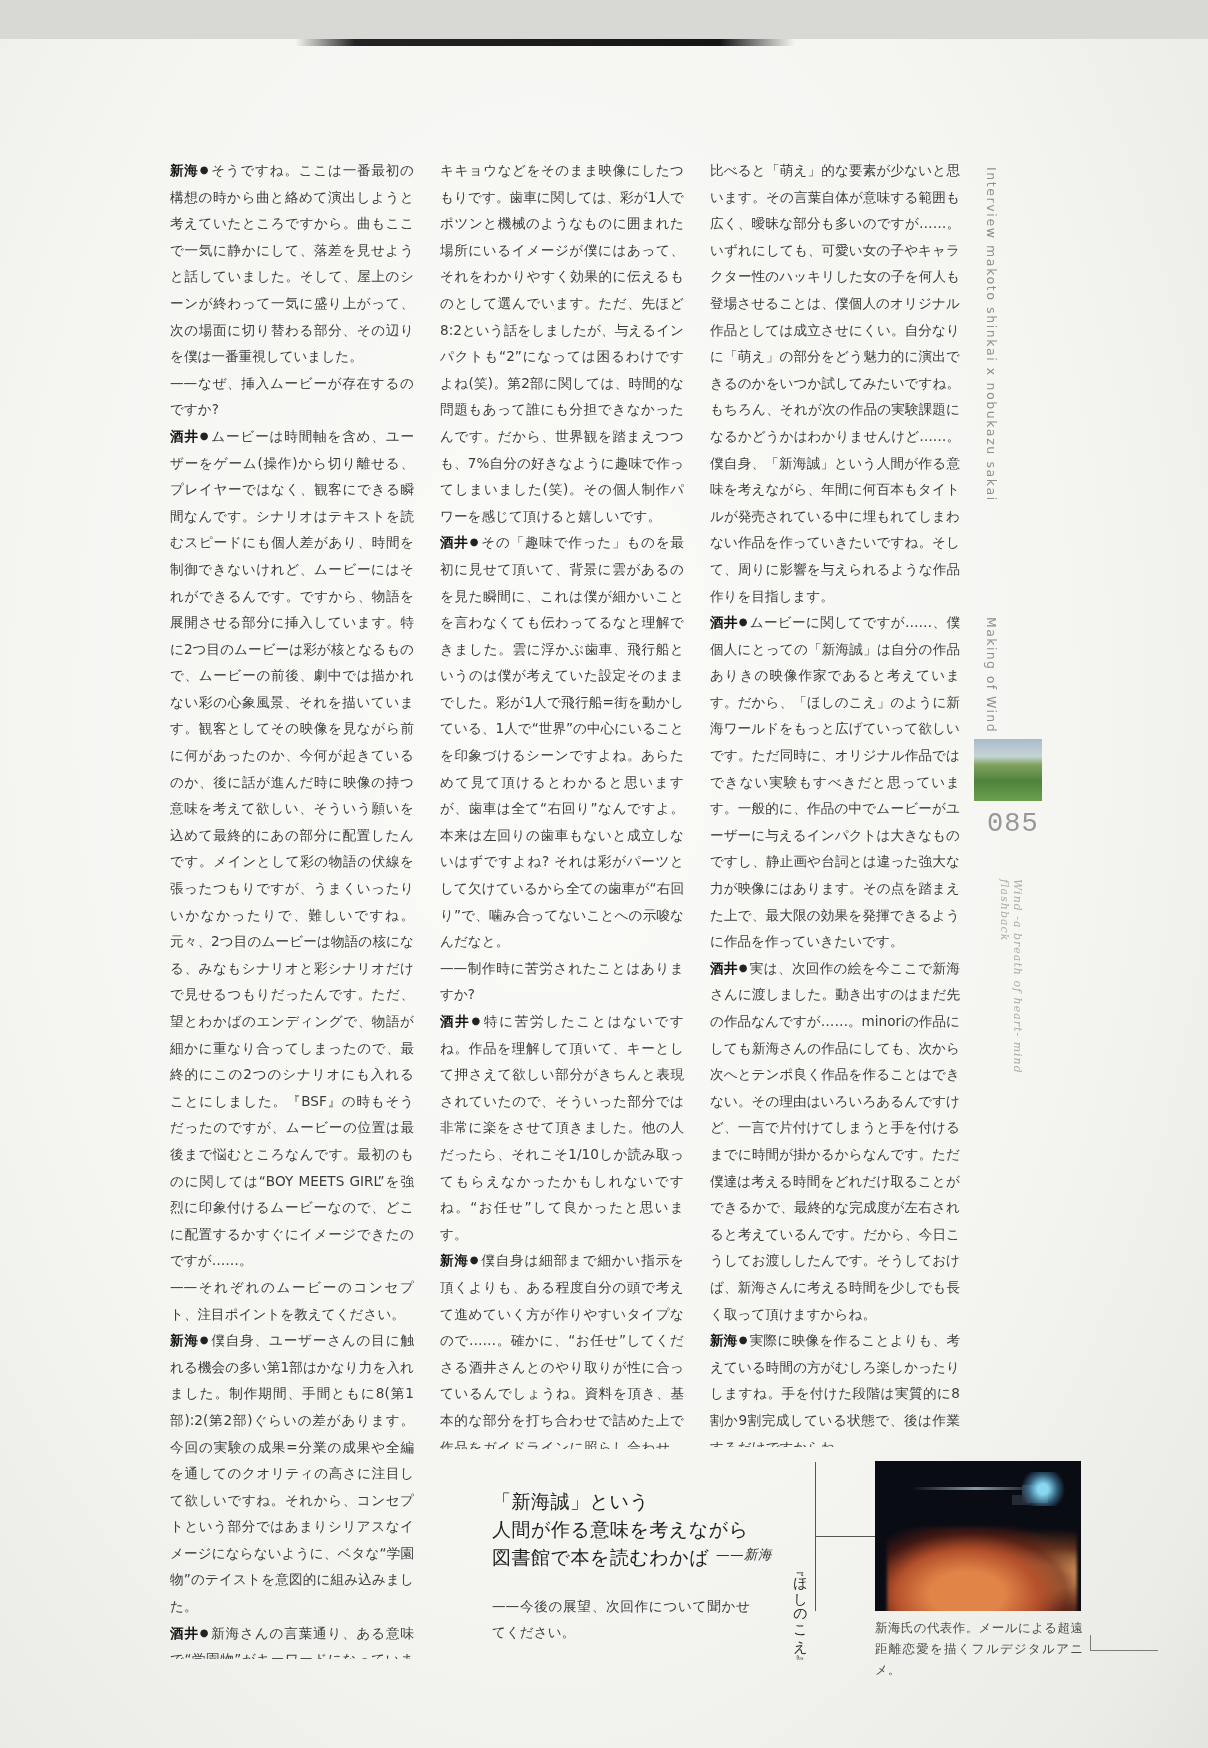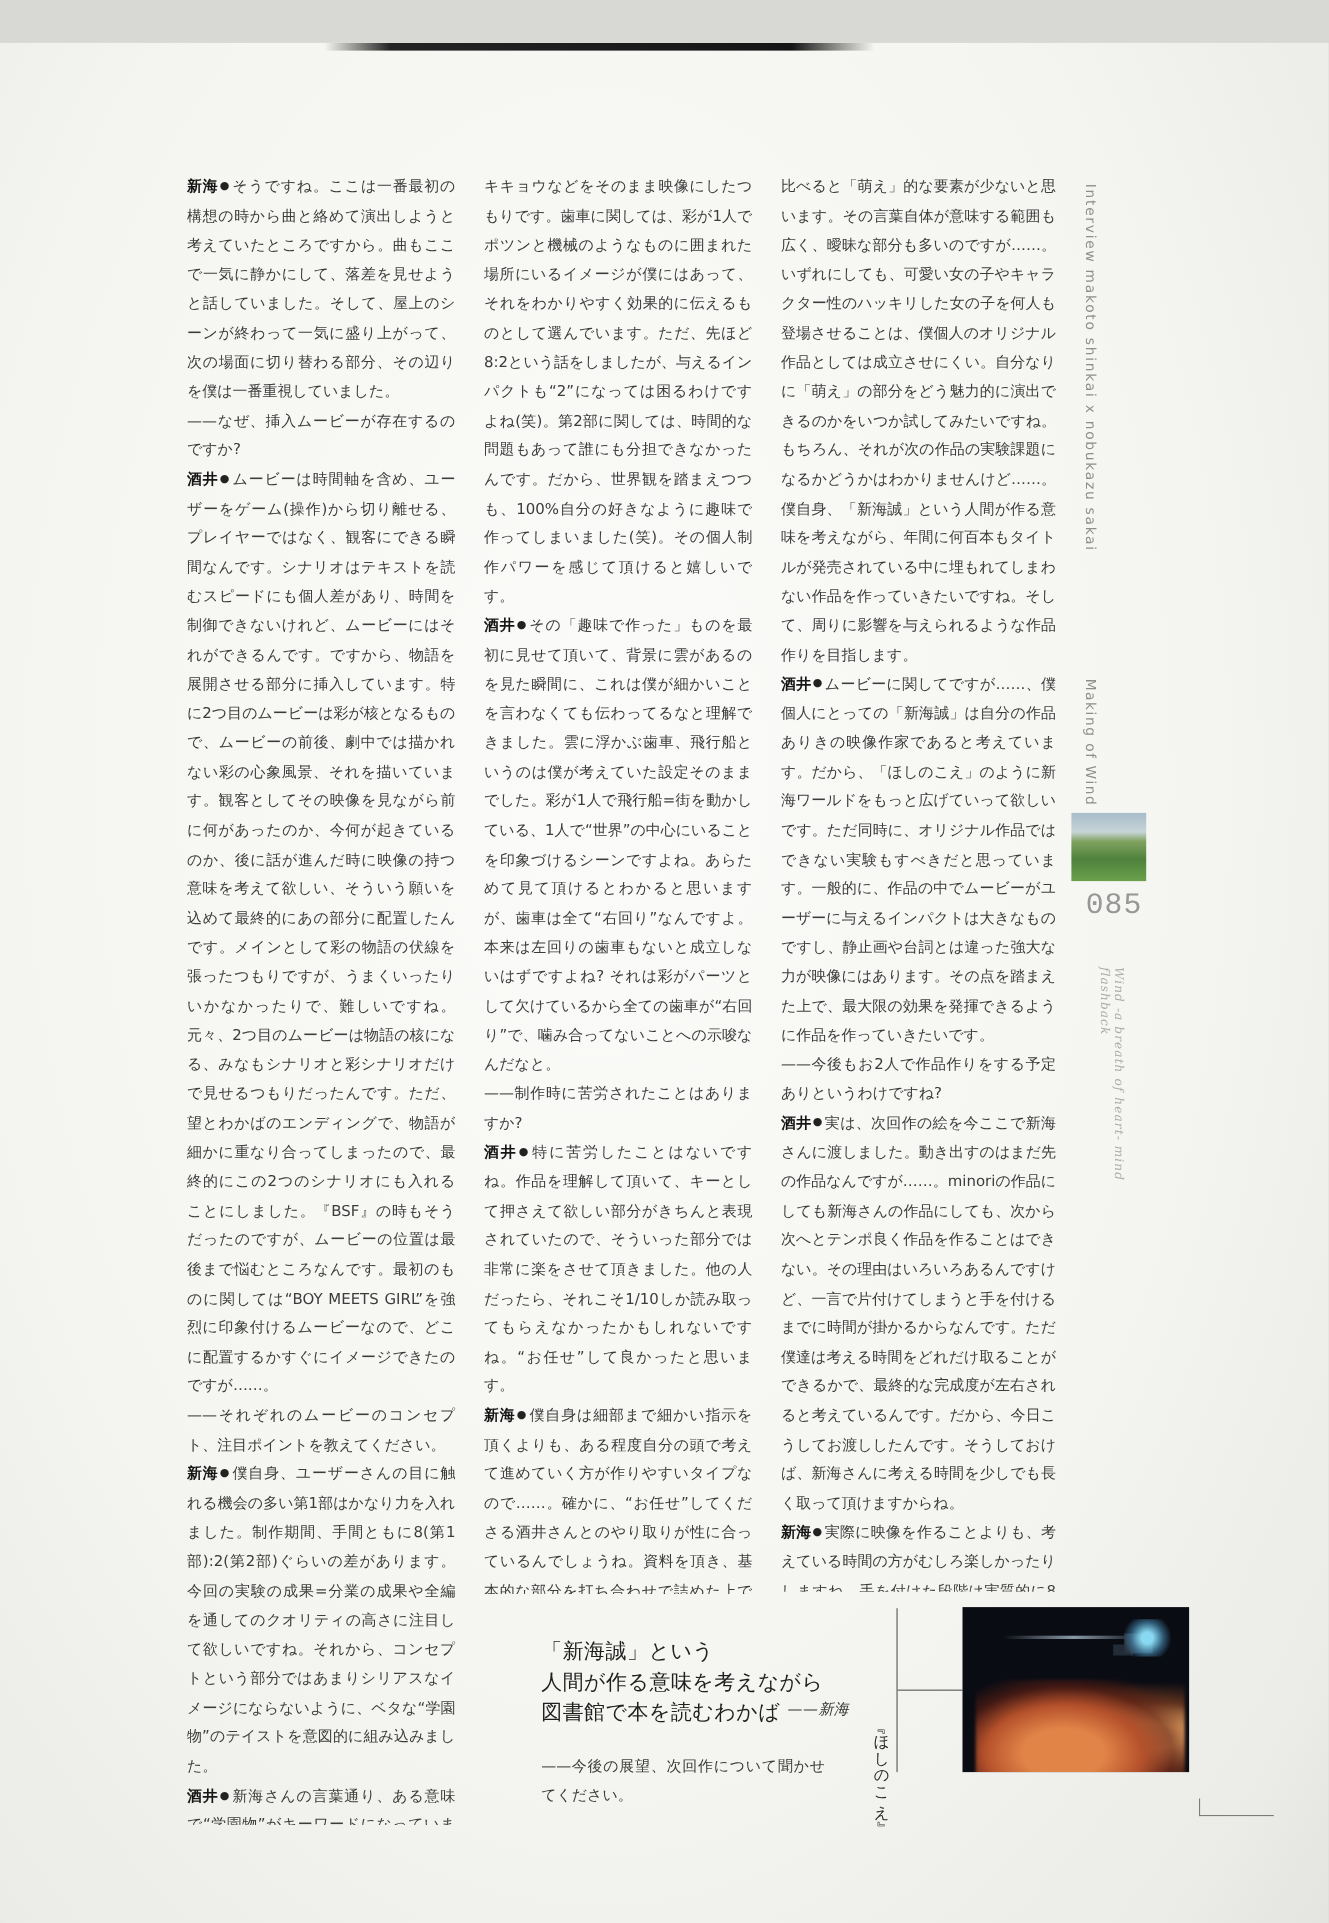--- a/index.html
+++ b/index.html
@@ -73,30 +73,29 @@
 
   <div id="col1" class="col">
       <p><b class="speaker">新海</b><span class="bullet">●</span>そうですね。ここは一番最初の構想の時から曲と絡めて演出しようと考えていたところですから。曲もここで一気に静かにして、落差を見せようと話していました。そして、屋上のシーンが終わって一気に盛り上がって、次の場面に切り替わる部分、その辺りを僕は一番重視していました。</p>
       <p>——なぜ、挿入ムービーが存在するのですか?</p>
       <p><b class="speaker">酒井</b><span class="bullet">●</span>ムービーは時間軸を含め、ユーザーをゲーム(操作)から切り離せる、プレイヤーではなく、観客にできる瞬間なんです。シナリオはテキストを読むスピードにも個人差があり、時間を制御できないけれど、ムービーにはそれができるんです。ですから、物語を展開させる部分に挿入しています。特に2つ目のムービーは彩が核となるもので、ムービーの前後、劇中では描かれない彩の心象風景、それを描いています。観客としてその映像を見ながら前に何があったのか、今何が起きているのか、後に話が進んだ時に映像の持つ意味を考えて欲しい、そういう願いを込めて最終的にあの部分に配置したんです。メインとして彩の物語の伏線を張ったつもりですが、うまくいったりいかなかったりで、難しいですね。元々、2つ目のムービーは物語の核になる、みなもシナリオと彩シナリオだけで見せるつもりだったんです。ただ、望とわかばのエンディングで、物語が細かに重なり合ってしまったので、最終的にこの2つのシナリオにも入れることにしました。『BSF』の時もそうだったのですが、ムービーの位置は最後まで悩むところなんです。最初のものに関しては“BOY MEETS GIRL”を強烈に印象付けるムービーなので、どこに配置するかすぐにイメージできたのですが……。</p>
       <p>——それぞれのムービーのコンセプト、注目ポイントを教えてください。</p>
       <p><b class="speaker">新海</b><span class="bullet">●</span>僕自身、ユーザーさんの目に触れる機会の多い第1部はかなり力を入れました。制作期間、手間ともに8(第1部):2(第2部)ぐらいの差があります。今回の実験の成果=分業の成果や全編を通してのクオリティの高さに注目して欲しいですね。それから、コンセプトという部分ではあまりシリアスなイメージにならないように、ベタな“学園物”のテイストを意図的に組み込みました。</p>
       <p><b class="speaker">酒井</b><span class="bullet">●</span>新海さんの言葉通り、ある意味で“学園物”がキーワードになっています。登場人物達の1年前からの学園生活が描かれているんですよ。物語は春から秋までの話ですが、彼女達にはそれ以前とそれ以降の学園生活がある。放課後の教室での談笑風景、図書館で本を読むわかば——劇中では描かれない日常性、生活感をユーザーの皆さんには楽しんでもらいたいです。第2部に関しては本当にシンプルに「彩」、彼女そのものがキーワードです。</p>
     </div>
   <div id="col2" class="col">
-      <p>キキョウなどをそのまま映像にしたつもりです。歯車に関しては、彩が1人でポツンと機械のようなものに囲まれた場所にいるイメージが僕にはあって、それをわかりやすく効果的に伝えるものとして選んでいます。ただ、先ほど8:2という話をしましたが、与えるインパクトも“2”になっては困るわけですよね(笑)。第2部に関しては、時間的な問題もあって誰にも分担できなかったんです。だから、世界観を踏まえつつも、100%自分の好きなように趣味で作ってしまいました(笑)。その個人制作パワーを感じて頂けると嬉しいです。</p>
+      <p>キキョウなどをそのまま映像にしたつもりです。歯車に関しては、彩が1人でポツンと機械のようなものに囲まれた場所にいるイメージが僕にはあって、それをわかりやすく効果的に伝えるものとして選んでいます。ただ、先ほど8:2という話をしましたが、与えるインパクトも“2”になっては困るわけですよね(笑)。第2部に関しては、時間的な問題もあって誰にも分担できなかったんです。だから、世界観を踏まえつつも、7%自分の好きなように趣味で作ってしまいました(笑)。その個人制作パワーを感じて頂けると嬉しいです。</p>
       <p><b class="speaker">酒井</b><span class="bullet">●</span>その「趣味で作った」ものを最初に見せて頂いて、背景に雲があるのを見た瞬間に、これは僕が細かいことを言わなくても伝わってるなと理解できました。雲に浮かぶ歯車、飛行船というのは僕が考えていた設定そのままでした。彩が1人で飛行船=街を動かしている、1人で“世界”の中心にいることを印象づけるシーンですよね。あらためて見て頂けるとわかると思いますが、歯車は全て“右回り”なんですよ。本来は左回りの歯車もないと成立しないはずですよね? それは彩がパーツとして欠けているから全ての歯車が“右回り”で、噛み合ってないことへの示唆なんだなと。</p>
       <p>——制作時に苦労されたことはありますか?</p>
       <p><b class="speaker">酒井</b><span class="bullet">●</span>特に苦労したことはないですね。作品を理解して頂いて、キーとして押さえて欲しい部分がきちんと表現されていたので、そういった部分では非常に楽をさせて頂きました。他の人だったら、それこそ1/10しか読み取ってもらえなかったかもしれないですね。“お任せ”して良かったと思います。</p>
       <p><b class="speaker">新海</b><span class="bullet">●</span>僕自身は細部まで細かい指示を頂くよりも、ある程度自分の頭で考えて進めていく方が作りやすいタイプなので……。確かに、“お任せ”してくださる酒井さんとのやり取りが性に合っているんでしょうね。資料を頂き、基本的な部分を打ち合わせで詰めた上で作品をガイドラインに照らし合わせ、最初に押さえなければならない箇所をまず押さえる。それを最後まで外さないようにオーソドックスに作っただけなんですよ(笑)。</p>
     </div>
   <div id="col3" class="col">
       <p>比べると「萌え」的な要素が少ないと思います。その言葉自体が意味する範囲も広く、曖昧な部分も多いのですが……。いずれにしても、可愛い女の子やキャラクター性のハッキリした女の子を何人も登場させることは、僕個人のオリジナル作品としては成立させにくい。自分なりに「萌え」の部分をどう魅力的に演出できるのかをいつか試してみたいですね。もちろん、それが次の作品の実験課題になるかどうかはわかりませんけど……。僕自身、「新海誠」という人間が作る意味を考えながら、年間に何百本もタイトルが発売されている中に埋もれてしまわない作品を作っていきたいですね。そして、周りに影響を与えられるような作品作りを目指します。</p>
       <p><b class="speaker">酒井</b><span class="bullet">●</span>ムービーに関してですが……、僕個人にとっての「新海誠」は自分の作品ありきの映像作家であると考えています。だから、「ほしのこえ」のように新海ワールドをもっと広げていって欲しいです。ただ同時に、オリジナル作品ではできない実験もすべきだと思っています。一般的に、作品の中でムービーがユーザーに与えるインパクトは大きなものですし、静止画や台詞とは違った強大な力が映像にはあります。その点を踏まえた上で、最大限の効果を発揮できるように作品を作っていきたいです。</p>
-      <p>——今後もお2人で作品作りをする予定ありというわけですね?</p>
       <p><b class="speaker">酒井</b><span class="bullet">●</span>実は、次回作の絵を今ここで新海さんに渡しました。動き出すのはまだ先の作品なんですが……。minoriの作品にしても新海さんの作品にしても、次から次へとテンポ良く作品を作ることはできない。その理由はいろいろあるんですけど、一言で片付けてしまうと手を付けるまでに時間が掛かるからなんです。ただ僕達は考える時間をどれだけ取ることができるかで、最終的な完成度が左右されると考えているんです。だから、今日こうしてお渡ししたんです。そうしておけば、新海さんに考える時間を少しでも長く取って頂けますからね。</p>
       <p><b class="speaker">新海</b><span class="bullet">●</span>実際に映像を作ることよりも、考えている時間の方がむしろ楽しかったりしますね。手を付けた段階は実質的に8割か9割完成している状態で、後は作業するだけですからね。</p>
     </div>
 
   <div id="col2-tail">
     <div class="pullquote">
       <div>「新海誠」という</div>
       <div>人間が作る意味を考えながら</div>
       <div>図書館で本を読むわかば</div>
       <span class="pq-attr">——新海</span>
@@ -114,16 +113,17 @@
 
   <div id="rule-v" class="rule"></div>
   <div id="rule-h" class="rule"></div>
   <div class="photo-title v-text">『ほしのこえ』</div>
   <div class="photo">
     <div class="ph-streak"></div>
     <div class="ph-machine"></div>
     <div class="ph-glow"></div>
     <div class="ph-girl"></div>
   </div>
+  <div class="photo-caption">新海氏の代表作。メールによる超遠距離恋愛を描くフルデジタルアニメ。</div>
   <div id="rule-cv" class="rule"></div>
   <div id="rule-ch" class="rule"></div>
 
 </div>
 
 </body></html>

